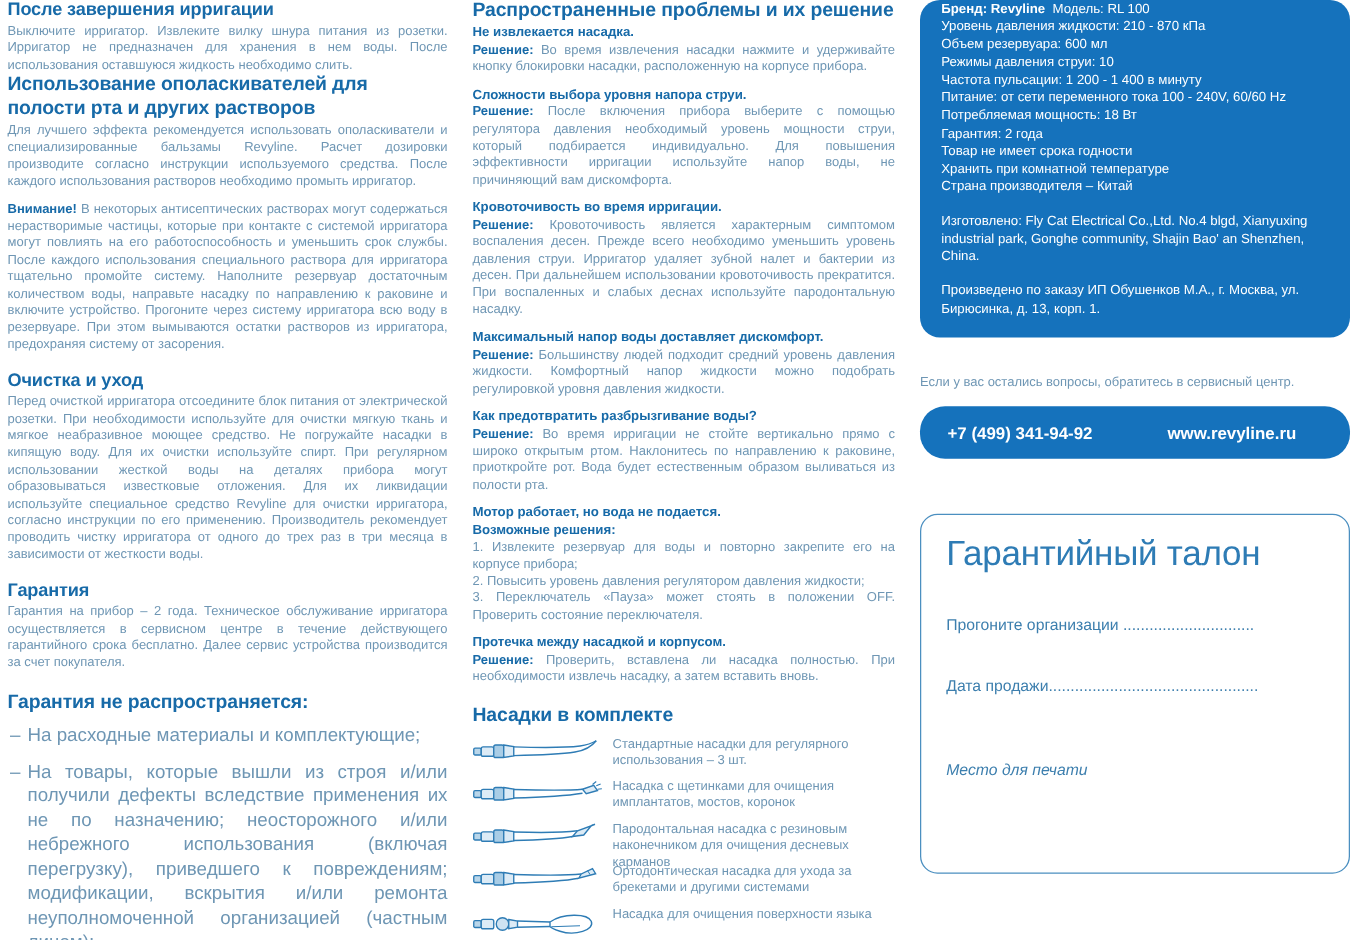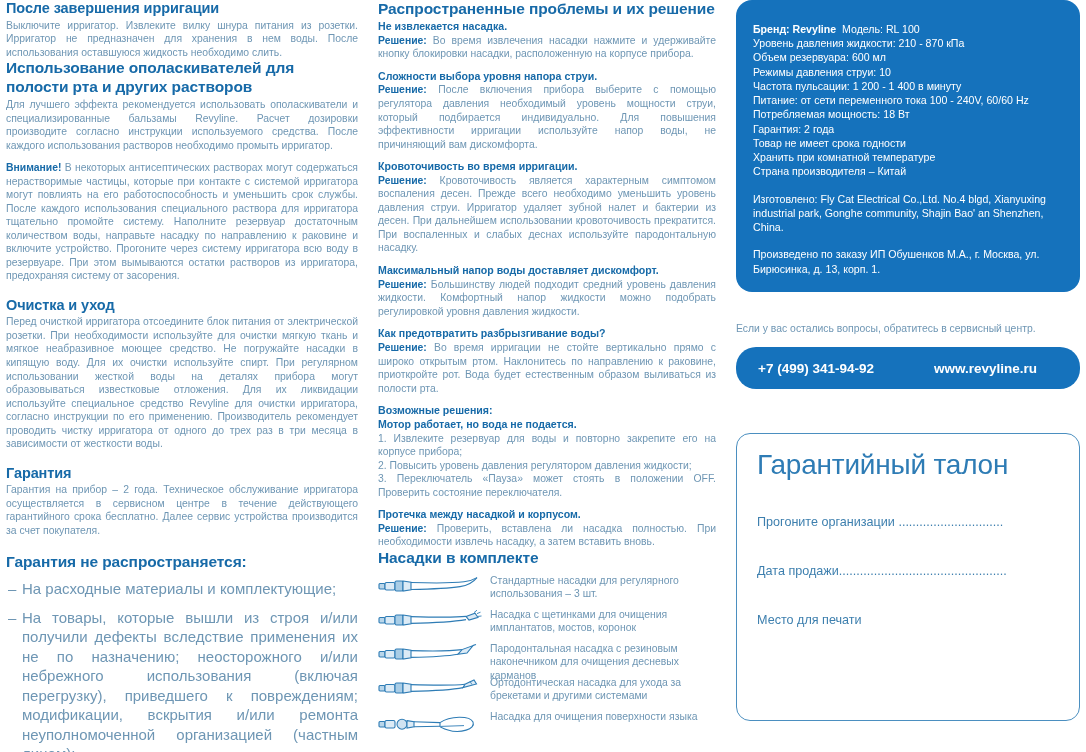--- a/index.html
+++ b/index.html
@@ -98,21 +98,21 @@
   .nozzle-text {
     color: #6E96B4;
     font-size: 10.4px;
     line-height: 1.30;
   }
 
   
   .spec-box {
     background: #1572BC;
     border-radius: 16px;
-    padding: 22px 17px 16px 17px;
+    padding: 0 17px 16px 17px;
     color: #ffffff;
   }
   .spec-line {
     font-size: 10.6px;
     line-height: 1.345;
     color: #ffffff;
     white-space: nowrap;
   }
   .spec-line b { font-weight: bold; }
   .spec-gap { height: 13px; }
@@ -157,21 +157,21 @@
     line-height: 1.1;
     letter-spacing: -0.2px;
   }
   .warranty-field {
     color: #3D7FAE;
     font-size: 12.6px;
     line-height: 1.2;
   }
   .wf-1 { margin-top: 34px; }
   .wf-2 { margin-top: 34px; }
-  .wf-3 { margin-top: 34px; }
+  .wf-3 { margin-top: 52px; font-style: italic; }
 </style>
 </head>
 <body>
 
 <div class="page">
 
   <div class="col col-1">
 
     <h2 class="sec-title">После завершения ирригации</h2>
     <p class="body">Выключите ирригатор. Извлеките вилку шнура питания из розетки. Ирригатор не предназначен для хранения в нем воды. После использования оставшуюся жидкость необходимо слить.</p>
@@ -220,33 +220,33 @@
       <div class="subhead">Максимальный напор воды доставляет дискомфорт.</div>
       <p class="body"><span class="lead">Решение:</span><span> Большинству людей подходит средний уровень давления жидкости. Комфортный напор жидкости можно подобрать регулировкой уровня давления жидкости.</span></p>
     </div>
 
     <div class="problem">
       <div class="subhead">Как предотвратить разбрызгивание воды?</div>
       <p class="body"><span class="lead">Решение:</span><span> Во время ирригации не стойте вертикально прямо с широко открытым ртом. Наклонитесь по направлению к раковине, приоткройте рот. Вода будет естественным образом выливаться из полости рта.</span></p>
     </div>
 
     <div class="problem">
+      <div class="subhead">Мотор работает, но вода не подается.</div>
       <div class="subhead">Возможные решения:</div>
-      <div class="subhead">Мотор работает, но вода не подается.</div>
       <p class="body">1. Извлеките резервуар для воды и повторно закрепите его на корпусе прибора;</p>
       <p class="body">2. Повысить уровень давления регулятором давления жидкости;</p>
       <p class="body">3. Переключатель «Пауза» может стоять в положении OFF. Проверить состояние переключателя.</p>
     </div>
 
     <div class="problem">
       <div class="subhead">Протечка между насадкой и корпусом.</div>
       <p class="body"><span class="lead">Решение:</span><span> Проверить, вставлена ли насадка полностью. При необходимости извлечь насадку, а затем вставить вновь.</span></p>
     </div>
 
-    <h2 class="sec-title big" style="">Насадки в комплекте</h2>
+    <h2 class="sec-title big" style="margin-top:15px">Насадки в комплекте</h2>
 
     <div class="nozzles">
 
       <div class="nozzle-row">
         <div class="nozzle-art">
           <svg width="112" height="24" viewBox="0 0 112 24">
             <g fill="none" stroke="#2E7CB5" stroke-width="1.1">
               <rect x="1" y="9.5" width="6" height="5.5" rx="1" fill="#B9D6EA"></rect>
               <rect x="7" y="8.5" width="10" height="7.5" rx="1.5" fill="#DCEBF6"></rect>
               <rect x="17" y="7" width="8" height="10" rx="1.5" fill="#A9CDE6"></rect>

